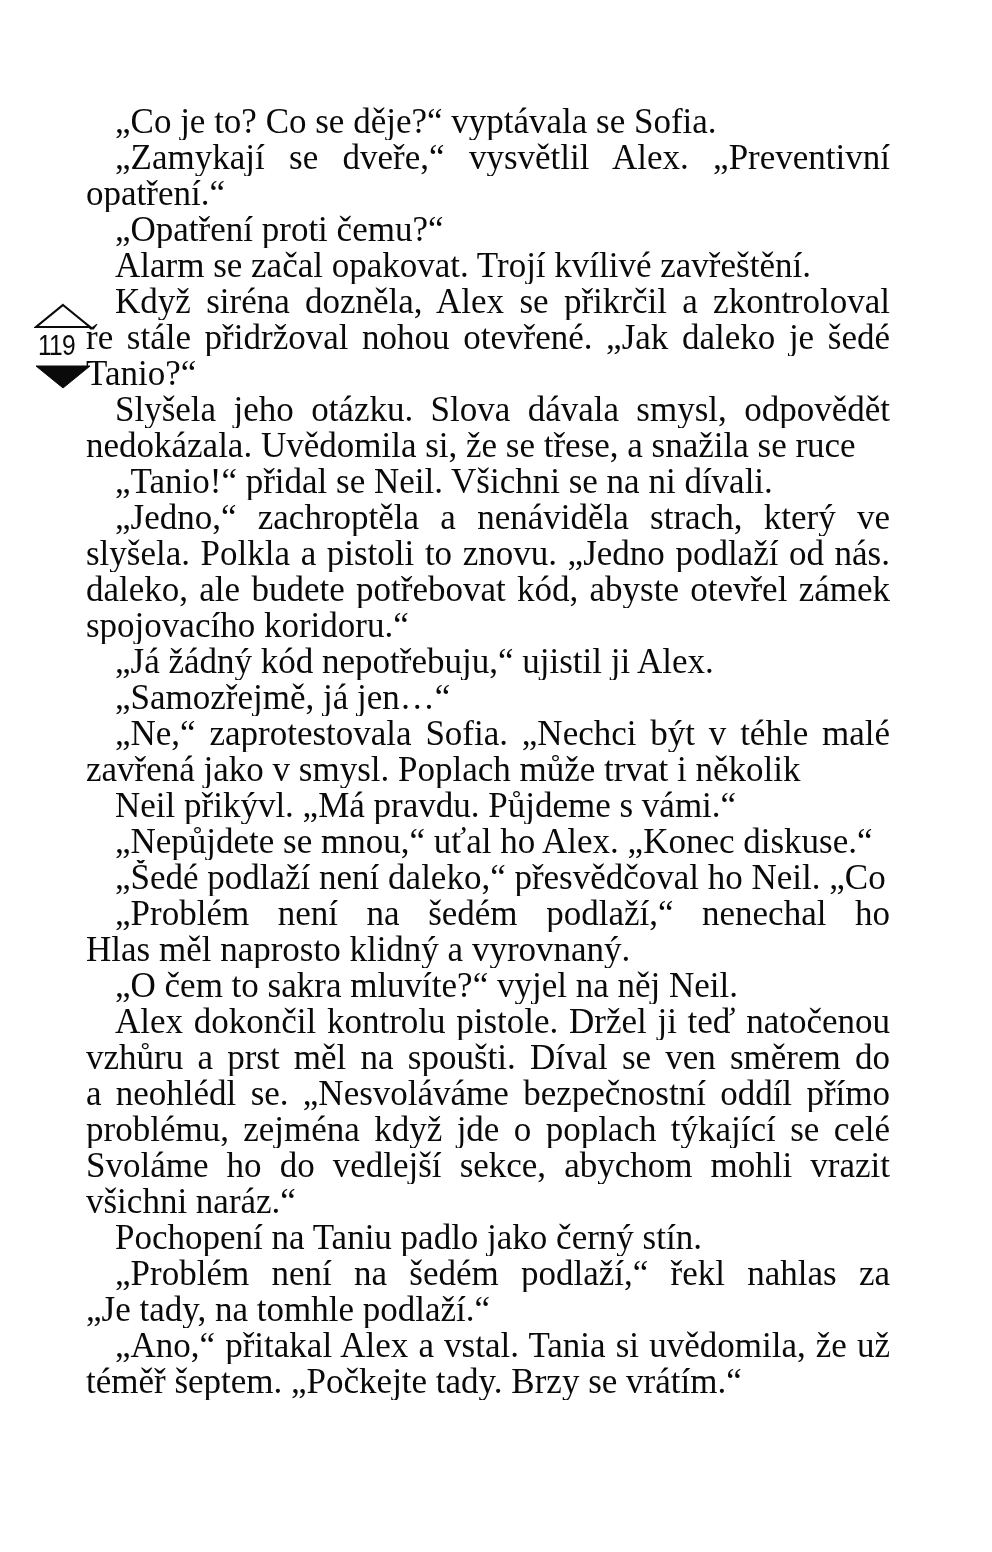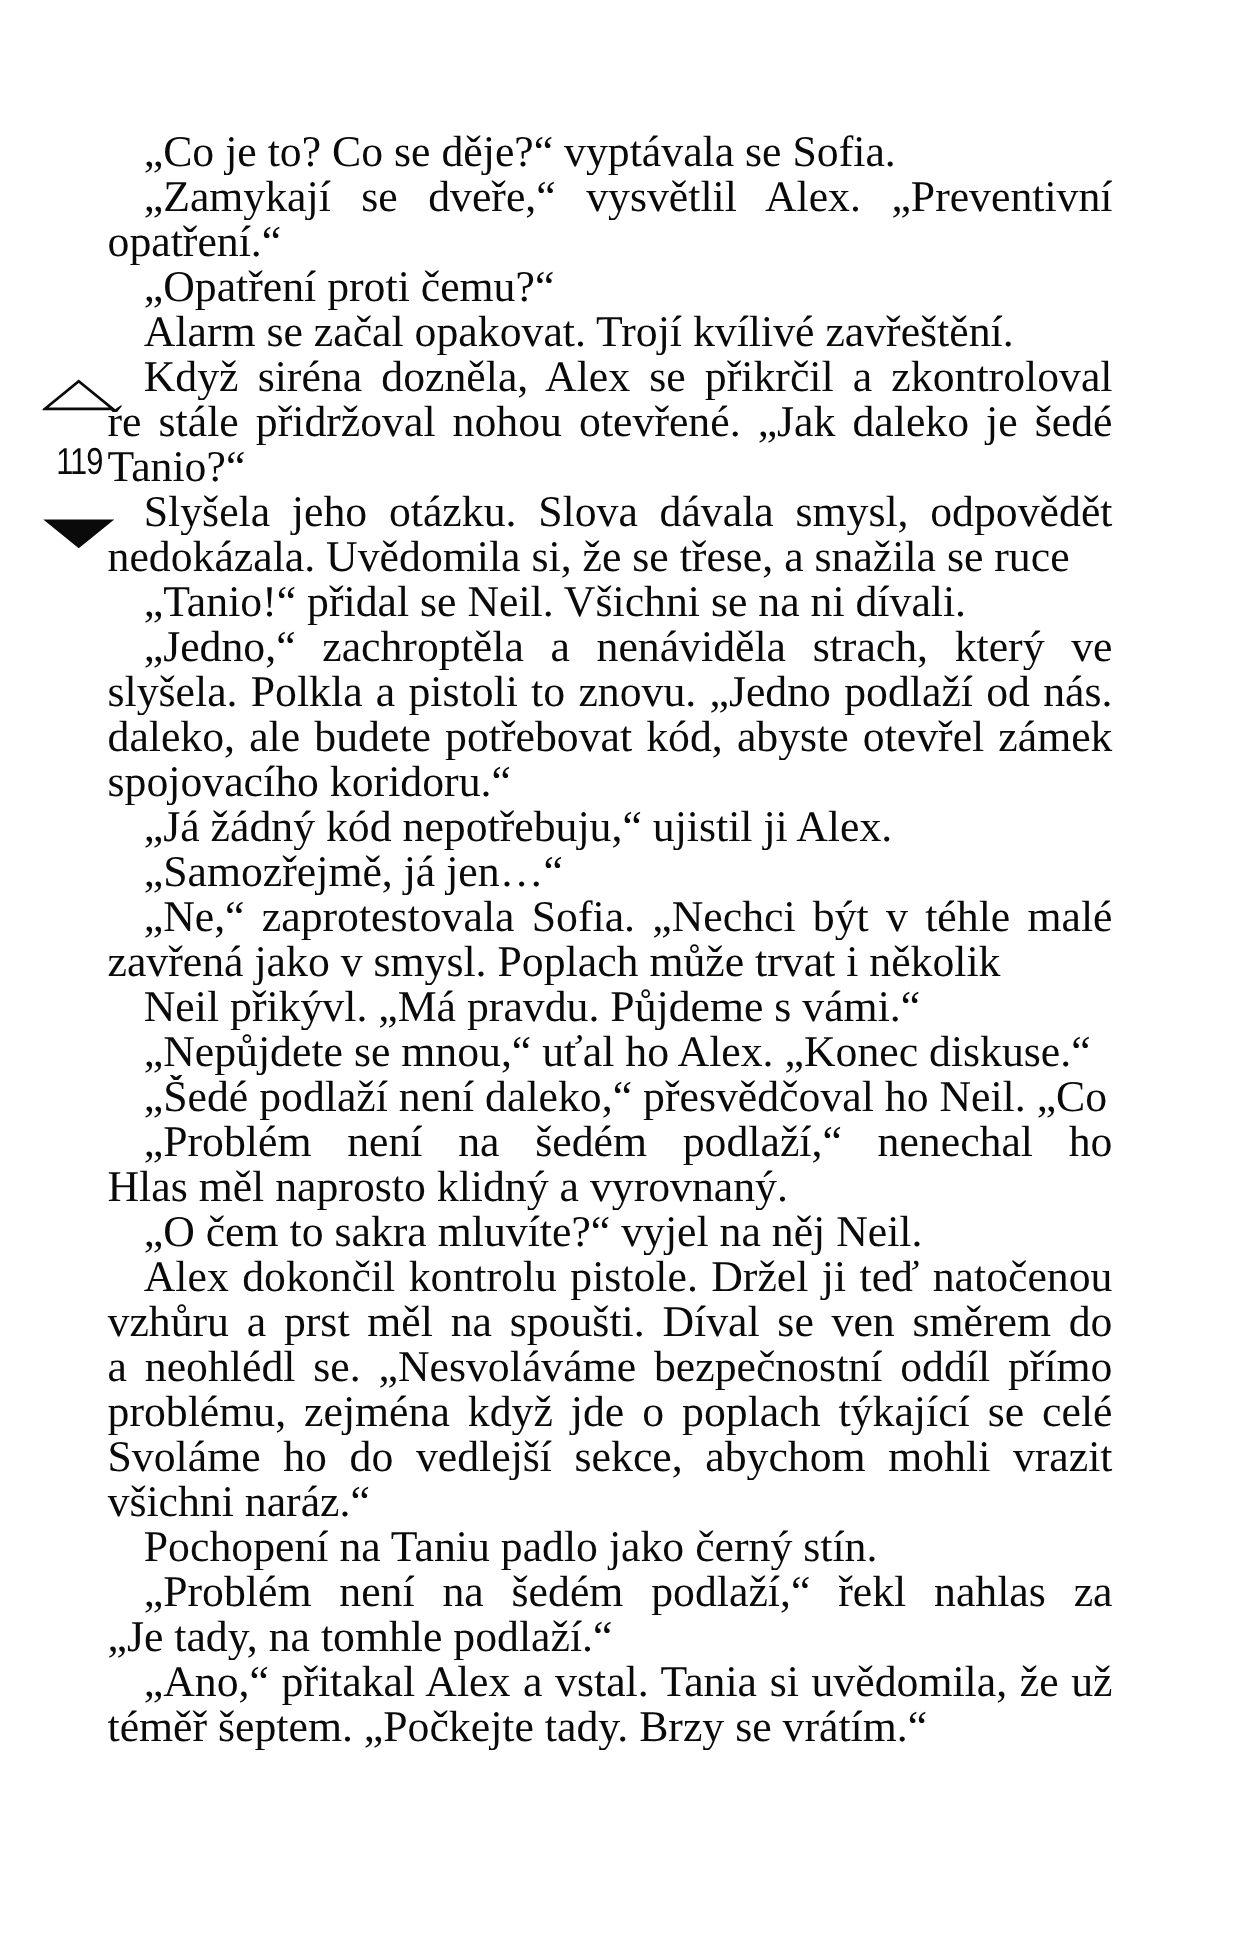--- a/index.html
+++ b/index.html
@@ -43,22 +43,21 @@
   }
   .text-line .seg-italic {
   }
   .pager {
     position: absolute;
     left: 34px;
     top: 303px;
     width: 58px;
     display: flex;
     flex-direction: column;
-    align-items: center;
-    gap: 25px;
+    align-items: flex-start;
   }
   .pager-btn {
     border: none;
     background: transparent;
     padding: 0;
     margin: 0;
     width: 58px;
     height: 26px;
     display: block;
     cursor: pointer;

